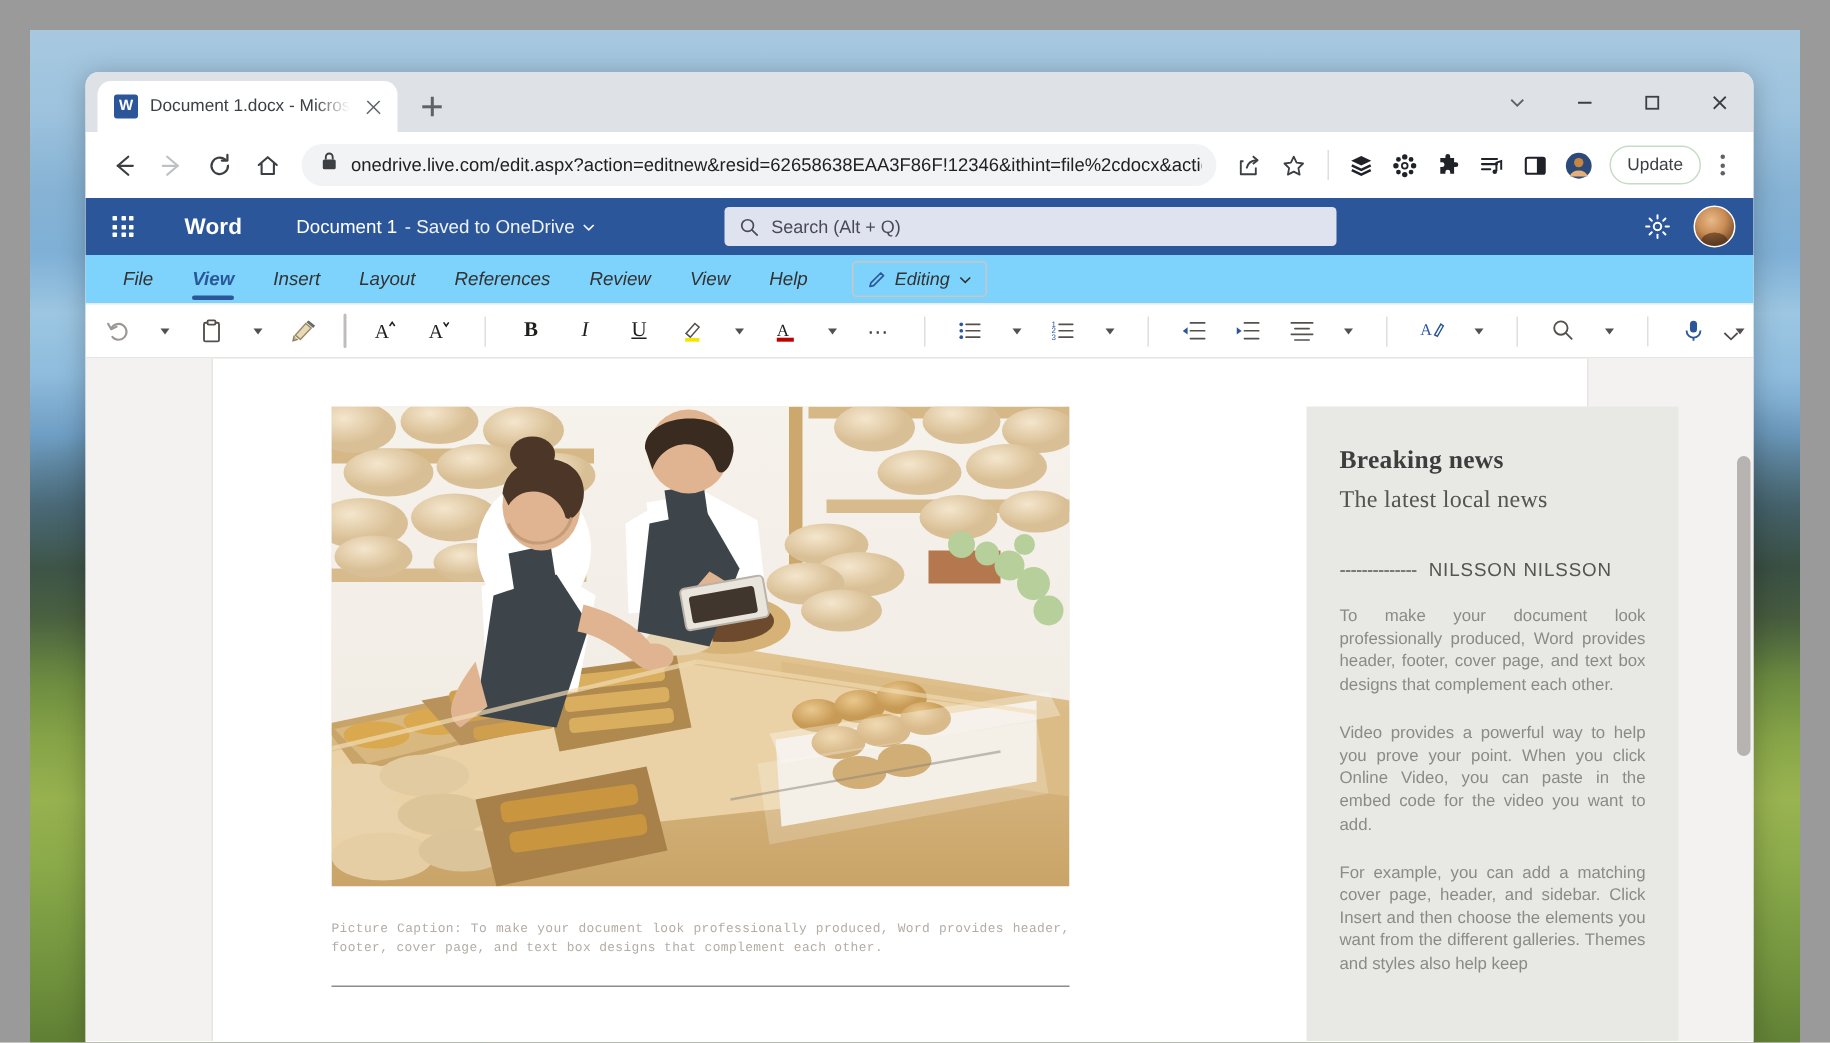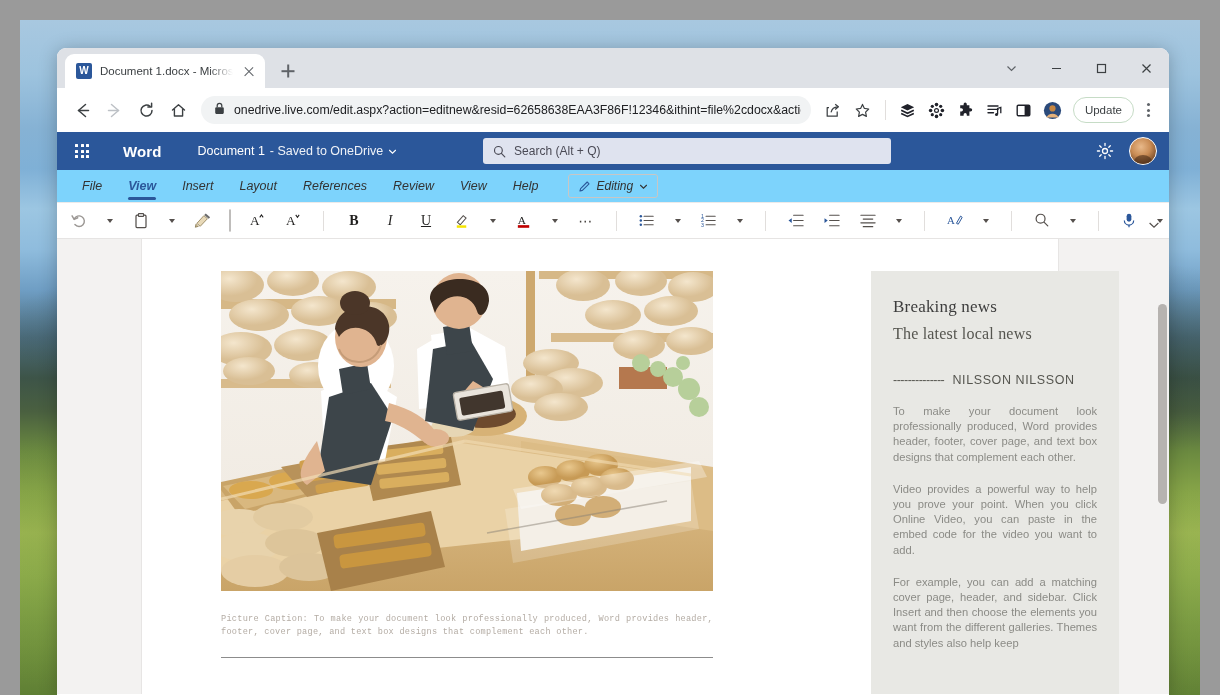--- a/index.html
+++ b/index.html
@@ -220,21 +220,21 @@
     margin-top: 22px; width: 492px;
     font-size: 8.6px; line-height: 13px; color: #b4aca4; letter-spacing: .25px;
     text-align: justify;
   }
   .hrule { margin-top: 18px; width: 492px; height: 1.4px; background:#8c8c8c; }
 
   .sidebar-box {
     position:absolute; left: 650px; top: 0; width: 248px; height: 423px;
     background: #e8e8e4; padding: 26px 22px 0 22px; overflow: hidden;
   }
-  .sb-h1 { font-family:"Liberation Serif", serif; font-size:17px; font-weight:normal; color:#3d3d3d; letter-spacing:.2px;}
+  .sb-h1 { font-family:"Liberation Serif", serif; font-size:17px; font-weight:bold; color:#3d3d3d; letter-spacing:.2px;}
   .sb-h2 { font-family:"Liberation Serif", serif; font-size:16px; color:#55554f; margin-top:8px; letter-spacing:.2px;}
   .sb-author { font-size:12.5px; color:#55554f; margin-top:30px; letter-spacing:.6px; white-space:nowrap;}
   .sb-author .dashes { letter-spacing:-.5px; }
   .sb-p { font-size:11.2px; line-height:15.2px; color:#8b8b86; margin-top:17px; text-align:justify;}
 
   
   .vscroll { position:absolute; right:0; top:0; width:13px; height:455px; background:#f3f2f1;}
   .vthumb { position:absolute; right:2px; top:65px; width:9px; height:200px; background:#b6b3b0; border-radius:5px; cursor:pointer;}
 </style>
 </head>

